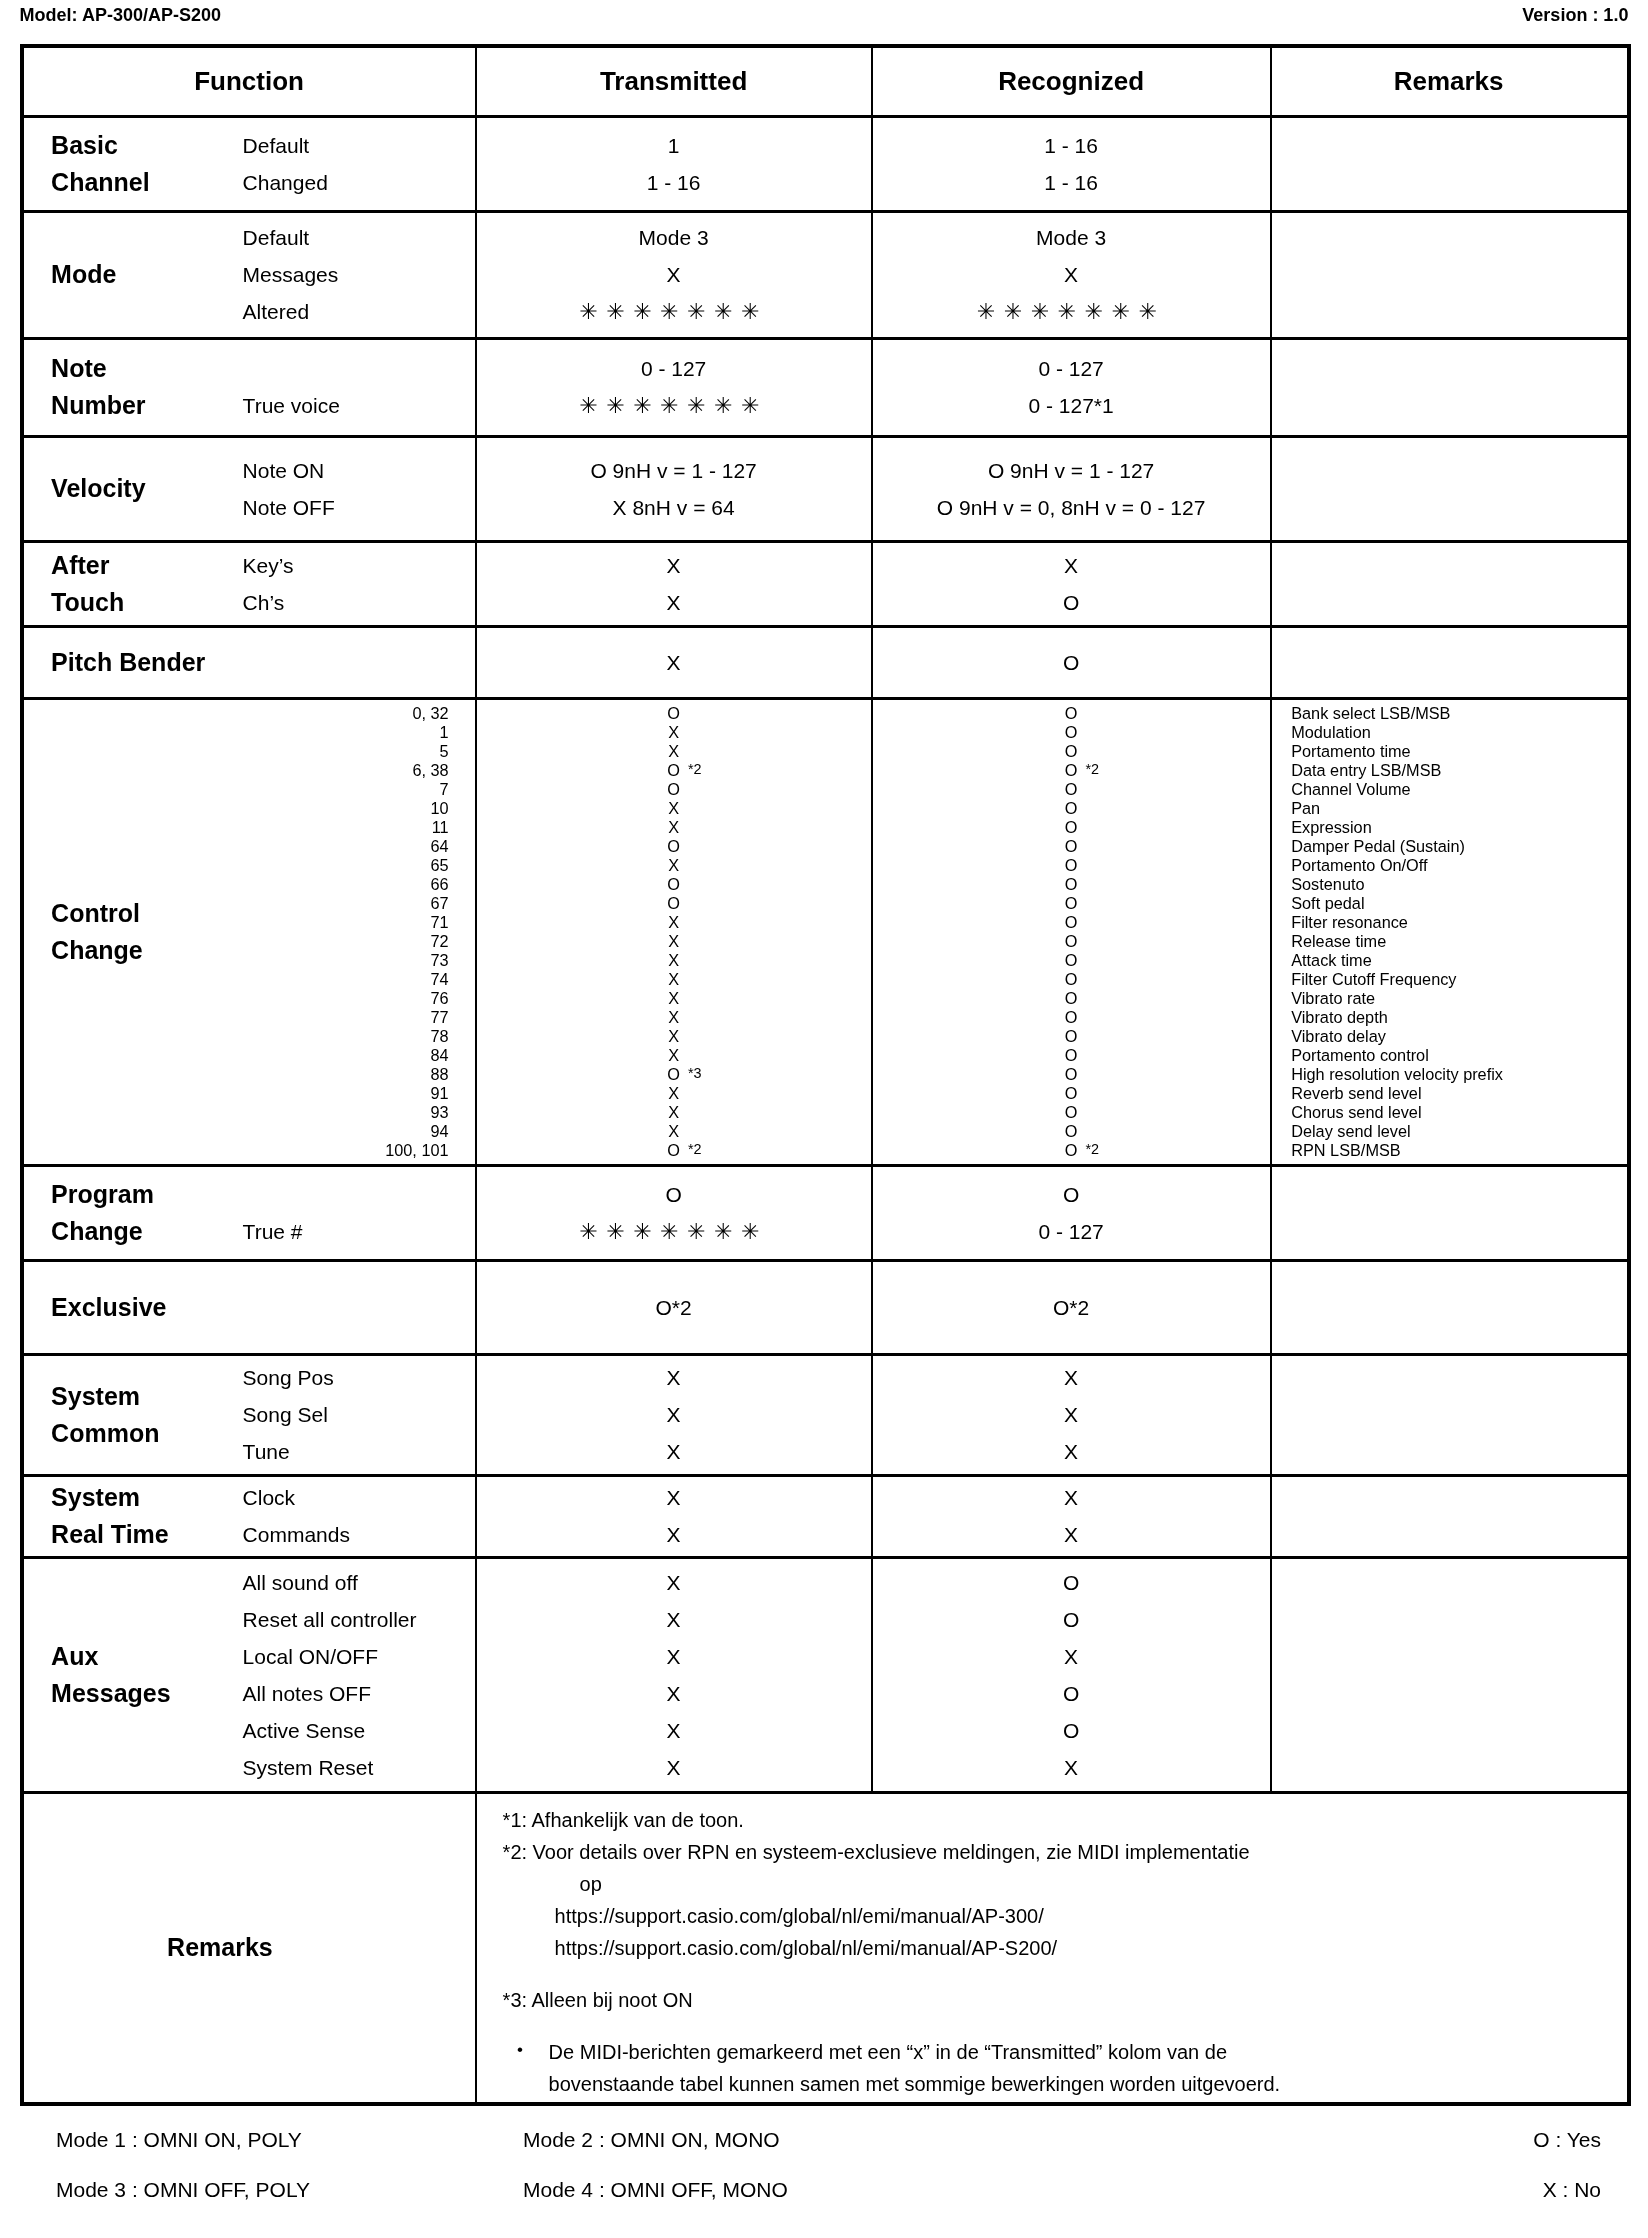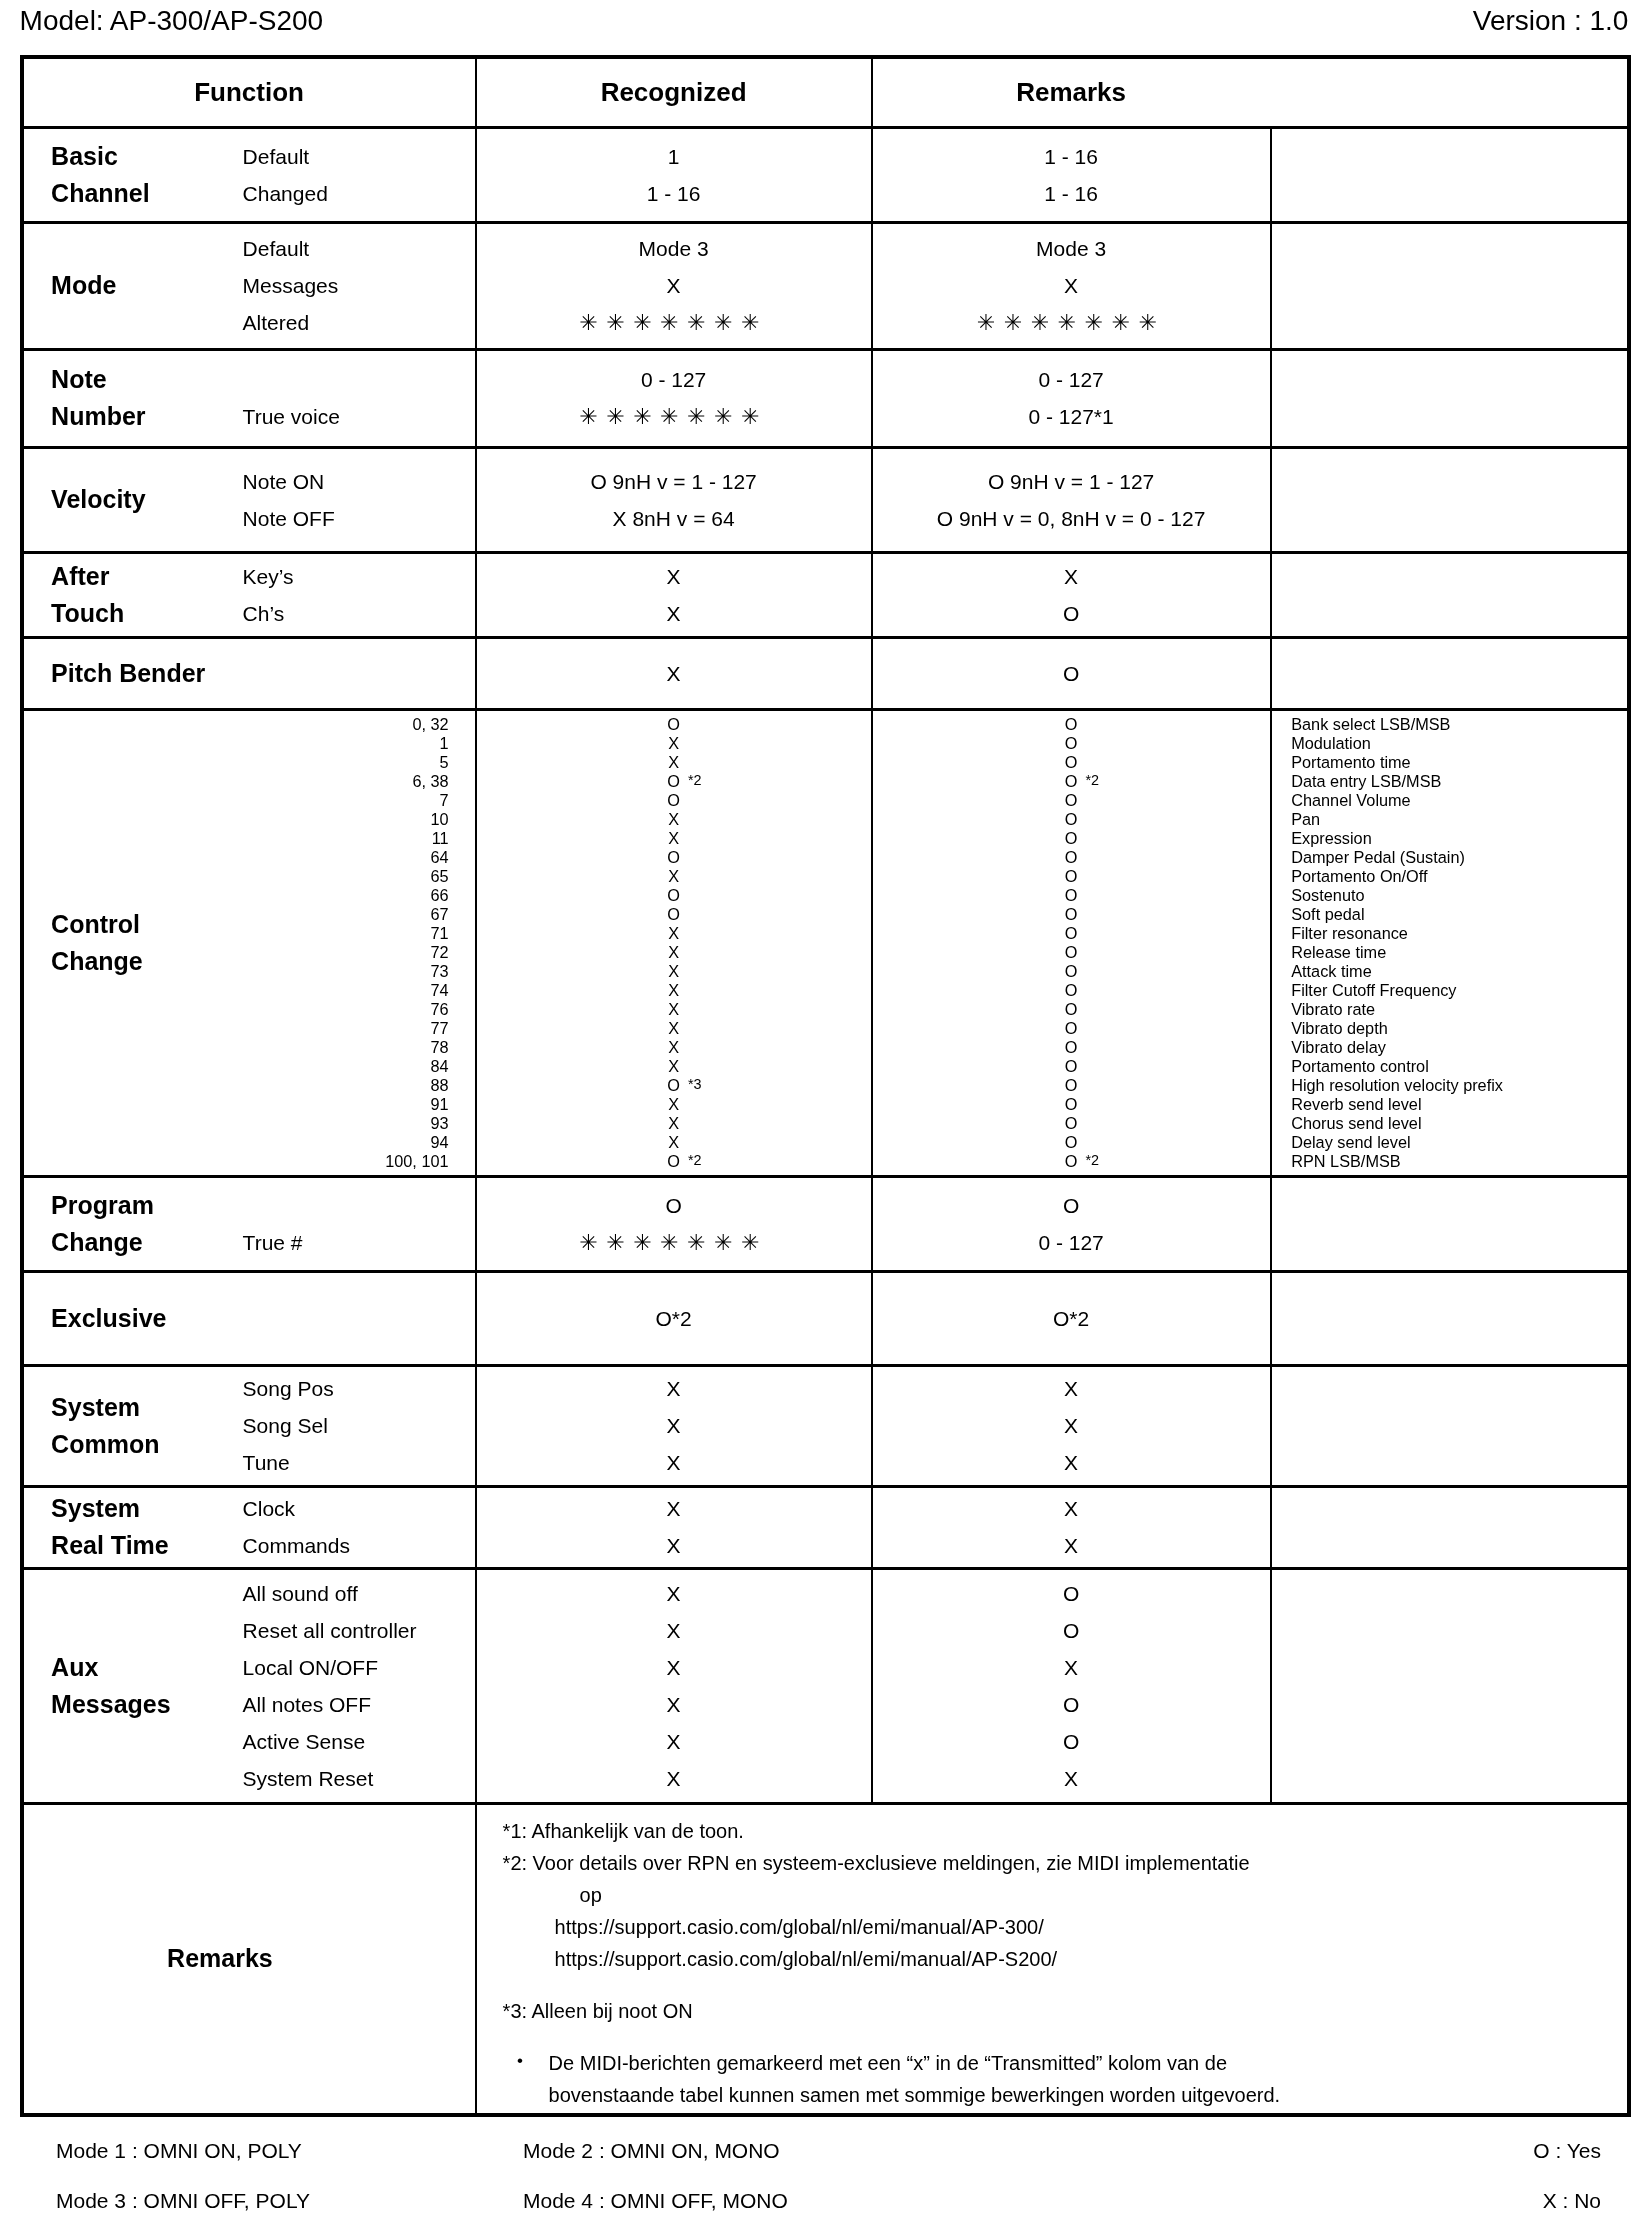--- a/index.html
+++ b/index.html
@@ -8,21 +8,21 @@
   body {
     width: 1648px; height: 2239px;
     color: #000;
     font-family: "Liberation Sans", sans-serif;
     overflow: hidden;
     position: relative;
   }
   .topbar {
     display: flex; justify-content: space-between; align-items: flex-end;
     padding: 5.2px 19.6px 0 19.6px;
-    font-size: 28px; font-weight: normal;
+    font-size: 18px; font-weight: bold;
   }
   .chart-table {
     margin: 17.7px 0 0 19.6px;
     width: 1611px;
     border: 4.6px solid #000;
   }
   .row { display: grid; grid-template-columns: 451px 396px 399px 356px; border-top: 3.9px solid #000; }
   .r-header    { border-top: none; height: 67px; }
   .r-basic     { height: 95px; }
   .r-mode      { height: 127px; }
@@ -80,20 +80,21 @@
 
 <div class="topbar">
   <span>Model: AP-300/AP-S200</span>
   <span>Version : 1.0</span>
 </div>
 
 <div class="chart-table">
 
   <div class="row r-header">
     <div class="cell th">Function</div>
+    <div class="cell th">Transmitted</div>
     <div class="cell th">Recognized</div>
     <div class="cell th">Remarks</div>
   </div>
 
   <div class="row r-basic">
     <div class="cell c-func">
       <div class="f-label">
         <div class="ln">Basic</div>
         <div class="ln">Channel</div>
       </div>

